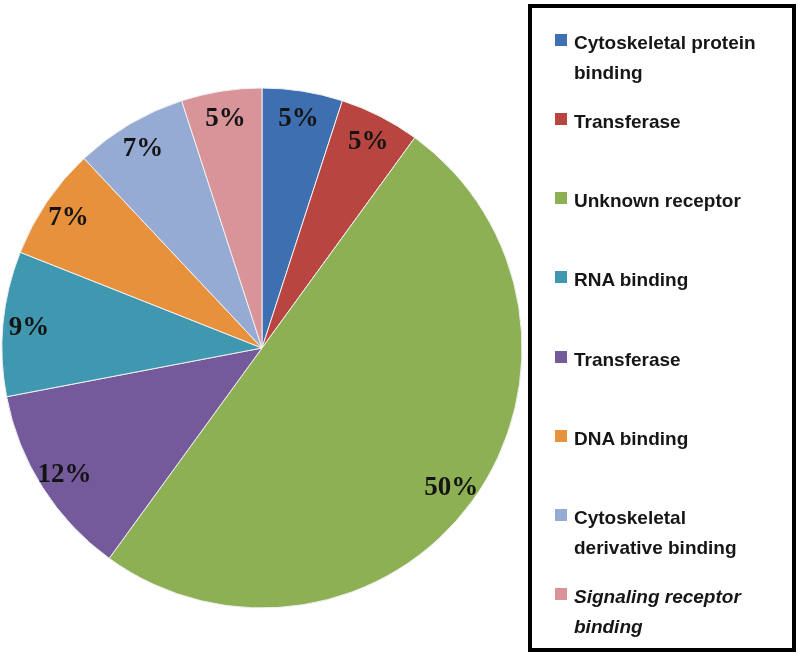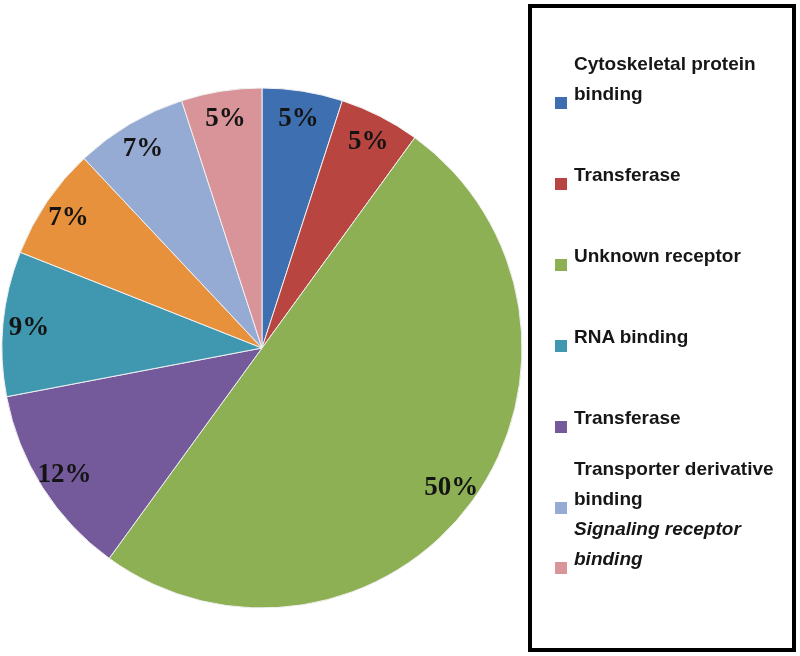--- a/index.html
+++ b/index.html
@@ -13,21 +13,21 @@
     font-family:"Liberation Serif","DejaVu Serif",serif;
     font-weight:bold;font-size:27px;fill:#141414;
     text-anchor:middle;dominant-baseline:central;
   }
   #legend{
     position:absolute;left:528px;top:4px;width:268px;height:648px;
     box-sizing:border-box;border:4px solid #000000;background:#ffffff;
     display:flex;flex-direction:column;
     padding:20px 6px 6px 23px;
   }
-  .legend-item{height:81px;display:flex;align-items:flex-end;}
+  .legend-item{height:81px;display:flex;align-items:flex-start;}
   .legend-item:last-child{height:auto;font-style:italic;}
   .swatch{width:12px;height:12px;margin:6px 7px 0 0;flex:none;}
   .legend-label{
     font-family:"Liberation Sans",sans-serif;font-weight:bold;
     font-size:19px;line-height:30px;color:#161616;max-width:200px;
   }
 </style>
 </head>
 <body>
 
@@ -65,21 +65,25 @@
       </div>
       <div class="legend-item">
         <span class="swatch" style="background: rgb(63, 152, 176);"></span>
         <div class="legend-label">RNA binding</div>
       </div>
       <div class="legend-item">
         <span class="swatch" style="background: rgb(116, 89, 155);"></span>
         <div class="legend-label">Transferase</div>
       </div>
       <div class="legend-item">
+        <span class="swatch" style="background: rgb(232, 145, 60);"></span>
+        <div class="legend-label">DNA binding</div>
+      </div>
+      <div class="legend-item">
         <span class="swatch" style="background: rgb(149, 171, 212);"></span>
-        <div class="legend-label">Transporter derivative binding</div>
+        <div class="legend-label">Cytoskeletal derivative binding</div>
       </div>
       <div class="legend-item">
         <span class="swatch" style="background: rgb(216, 148, 152);"></span>
         <div class="legend-label">Signaling receptor binding</div>
       </div>
     </div>
 </div>
 
 </body></html>

